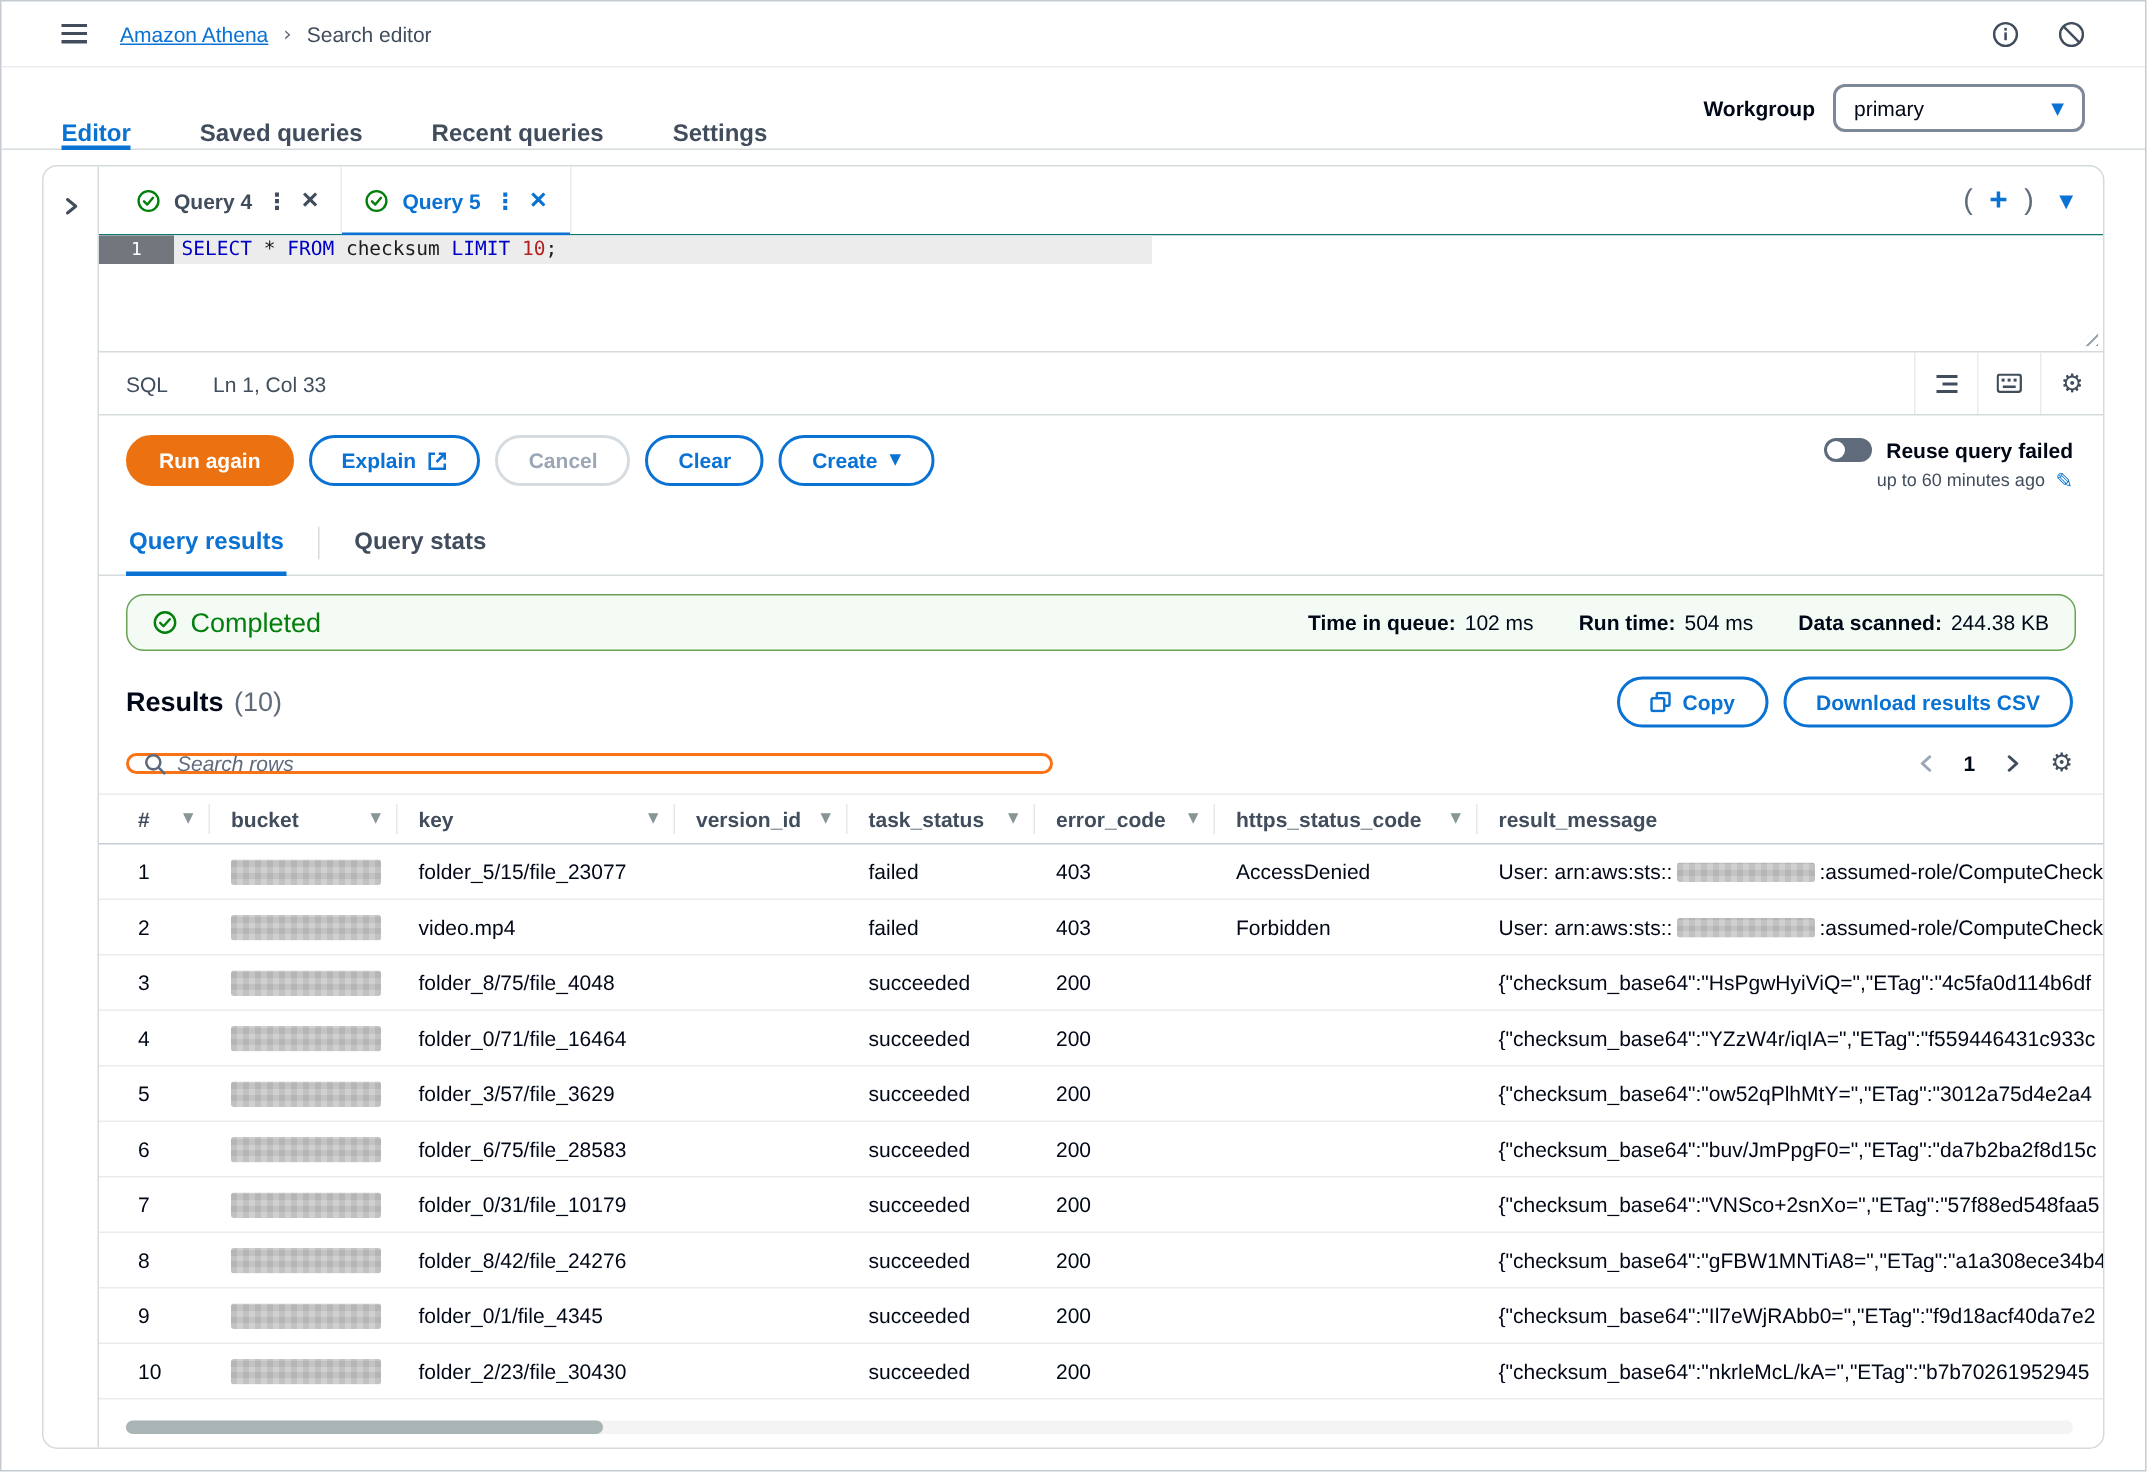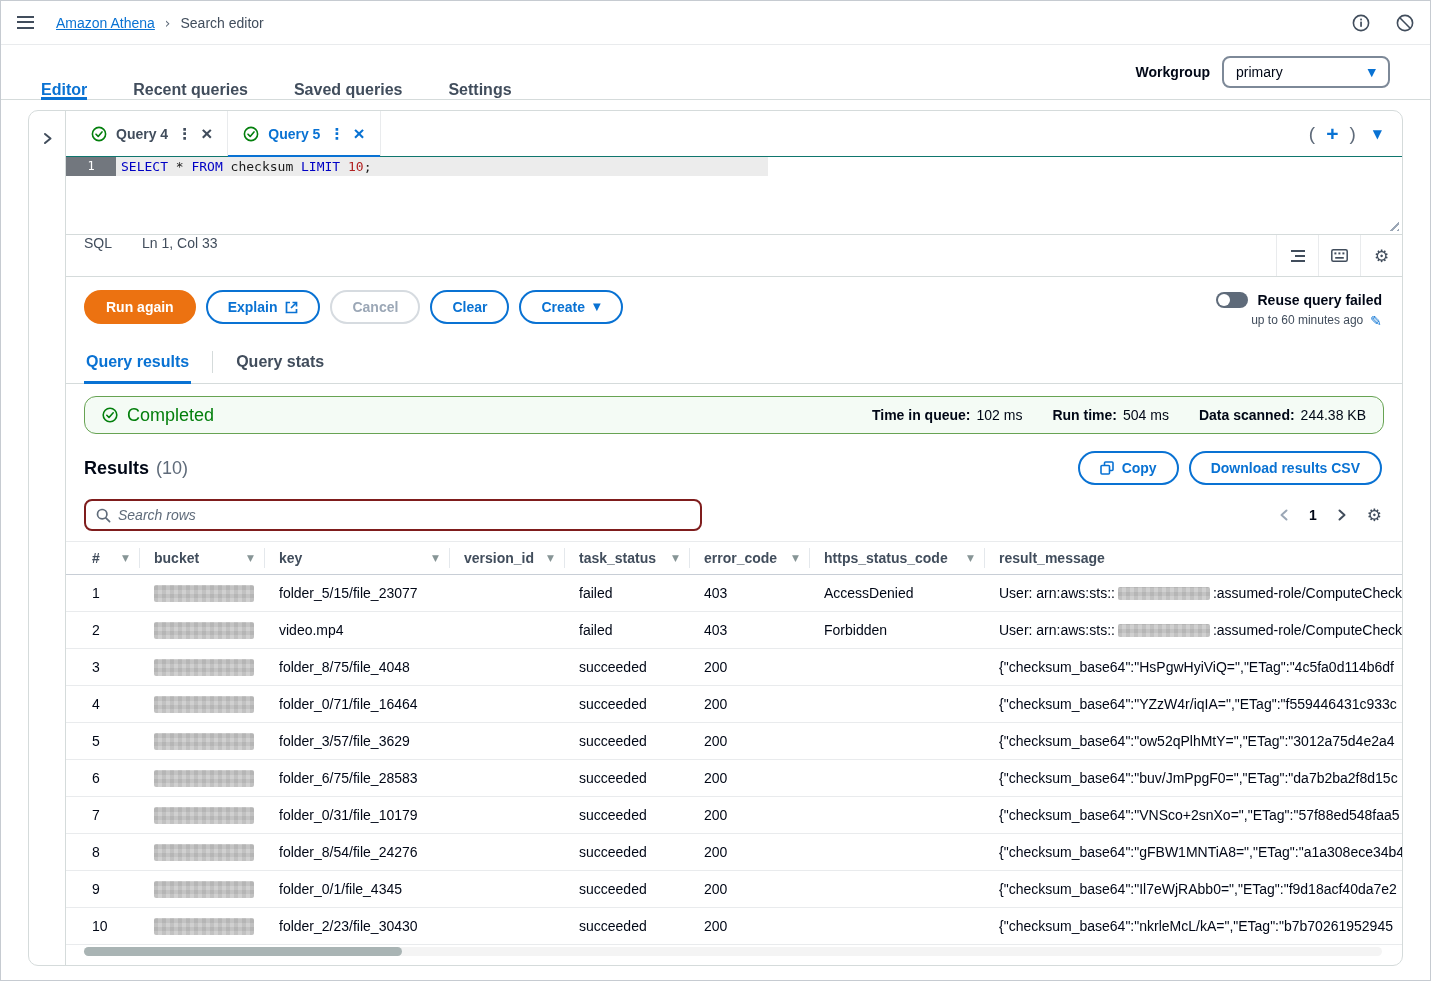--- a/index.html
+++ b/index.html
@@ -5,21 +5,21 @@
   * { margin:0; padding:0; box-sizing:border-box; }
   html,body { width:1431px; height:981px; }
   body {
     font-family:"Liberation Sans","DejaVu Sans",sans-serif;
     color:#000716; background:#fff; overflow:hidden;
     border:1px solid #c6cbd1;
   }
   .icon-glyph { font-family:"DejaVu Sans",sans-serif; }
 
   
-  .topbar { height:44px; display:flex; align-items:center; padding:0 16px; border-bottom:1px solid #e9ebed; }
+  .topbar { height:44px; display:flex; align-items:center; padding:0 40px; border-bottom:1px solid #e9ebed; }
   .hamburger { width:17px; height:13px; cursor:pointer; margin-right:22px;
     background:linear-gradient(#414d5c 0 2px,transparent 2px 5.5px,#414d5c 5.5px 7.5px,transparent 7.5px 11px,#414d5c 11px 13px); }
   .crumb-link { color:#0972d3; font-size:14px; text-decoration:underline; cursor:pointer; }
   .crumb-sep { color:#5f6b7a; margin:0 10px; font-size:14px; }
   .crumb-cur { color:#414d5c; font-size:14px; }
   .topbar-right { margin-left:auto; display:flex; align-items:center; gap:26px; }
   .topbar-right svg { cursor:pointer; }
 
   
   .navbar { height:55px; display:flex; align-items:stretch; padding:0 40px; border-bottom:1px solid #d5dbdb; }
@@ -58,21 +58,21 @@
   .codeline { height:19px; line-height:19px; background:#ececec; width:652px; padding-left:5px; white-space:pre; }
   .tok-kw { color:#0000c5; }
   .tok-plain { color:#1c1c1c; }
   .tok-num { color:#b22222; }
   .resize-handle { position:absolute; right:3px; bottom:3px; width:13px; height:13px;
     background:repeating-linear-gradient(135deg,transparent 0 3px,#9ba7b6 3px 4.5px);
     clip-path:polygon(100% 0,100% 100%,0 100%); cursor:nwse-resize; }
 
   
   .statusbar { height:42px; flex:none; display:flex; align-items:stretch; border-bottom:1px solid #d5dbdb; font-size:14px; color:#414d5c; }
-  .sb-left { display:flex; align-items:flex-start; gap:30px; padding-left:18px; }
+  .sb-left { display:flex; align-items:center; gap:30px; padding-left:18px; }
   .sb-icons { margin-left:auto; display:flex; }
   .sb-icon { width:42px; border-left:1px solid #e9ebed; display:flex; align-items:center; justify-content:center; color:#414d5c; cursor:pointer; font-size:17px; }
 
   
   .actions { display:flex; align-items:flex-start; padding:13px 20px 11px 18px; gap:10px; flex:none; }
   .btn { font-size:14px; font-weight:bold; border-radius:20px; padding:5px 20px; border:2px solid transparent;
     background:#fff; cursor:pointer; font-family:inherit; display:inline-flex; align-items:center; gap:8px; line-height:20px; }
   .btn-primary { background:#ec7211; border-color:#ec7211; color:#fff; }
   .btn-normal { border-color:#0972d3; color:#0972d3; }
   .btn-disabled { border-color:#d6dbe0; color:#9ba7b6; cursor:default; }
@@ -99,21 +99,21 @@
   .metric b { font-weight:bold; margin-right:6px; }
 
   
   .results-header { display:flex; align-items:center; padding:17px 20px 8px 18px; flex:none; }
   .results-title { font-size:18px; font-weight:bold; }
   .results-count { font-size:18px; color:#5f6b7a; margin-left:7px; }
   .results-buttons { margin-left:auto; display:flex; gap:10px; }
 
   
   .search-row { display:flex; align-items:center; padding:6px 20px 10px 18px; flex:none; }
-  .search-box { width:618px; height:32px; border:2px solid #7f1d1d; border-radius:8px; display:flex; align-items:center; padding:0 10px; gap:7px; background:#fff; }
+  .search-box { width:618px; height:14px; border:2px solid #f97316; border-radius:8px; display:flex; align-items:center; padding:0 10px; gap:7px; background:#fff; }
   .search-box input { border:none; outline:none; flex:1; font-size:14px; font-family:inherit; color:#000716; background:transparent; }
   .search-box input::placeholder { font-style:italic; color:#5f6b7a; opacity:1; }
   .search-right { margin-left:auto; display:flex; align-items:center; gap:20px; }
   .page-num { font-size:14px; font-weight:bold; }
   .pag-btn { display:flex; align-items:center; cursor:pointer; }
   .gear-btn { color:#414d5c; font-size:17px; cursor:pointer; }
 
   
   .table { flex:none; }
   .thead, .trow { display:grid; grid-template-columns:74px 125px 185px 115px 125px 120px 175px minmax(400px,1fr); align-items:center; }
@@ -157,24 +157,24 @@
       <line x1="3.8" y1="3.8" x2="14.2" y2="14.2" stroke="#414d5c" stroke-width="1.6"></line>
     </svg>
   </div>
 </header>
 
 <nav class="navbar">
   <div class="nav-tab active">
       <span>Editor</span>
     </div>
   <div class="nav-tab">
+      <span>Saved queries</span>
+    </div>
+  <div class="nav-tab">
       <span>Recent queries</span>
-    </div>
-  <div class="nav-tab">
-      <span>Saved queries</span>
     </div>
   <div class="nav-tab">
       <span>Settings</span>
     </div>
   <div class="workgroup">
     <span class="workgroup-label">Workgroup</span>
     <div class="wg-select">
       <span>primary</span>
       <span class="wg-caret icon-glyph">▼</span>
     </div>
@@ -461,21 +461,21 @@
     <div class="td"></div>
     <div class="td">succeeded</div>
     <div class="td">200</div>
     <div class="td"></div>
     <div class="td">{"checksum_base64":"VNSco+2snXo=","ETag":"57f88ed548faa5</div>
   </div>
 
   <div class="trow">
     <div class="td td-num">8</div>
     <div class="td"><span class="redacted"></span></div>
-    <div class="td">folder_8/54/file_24276</div>
+    <div class="td">folder_8/42/file_24276</div>
     <div class="td"></div>
     <div class="td">succeeded</div>
     <div class="td">200</div>
     <div class="td"></div>
     <div class="td">{"checksum_base64":"gFBW1MNTiA8=","ETag":"a1a308ece34b4</div>
   </div>
 
   <div class="trow">
     <div class="td td-num">9</div>
     <div class="td"><span class="redacted"></span></div>

